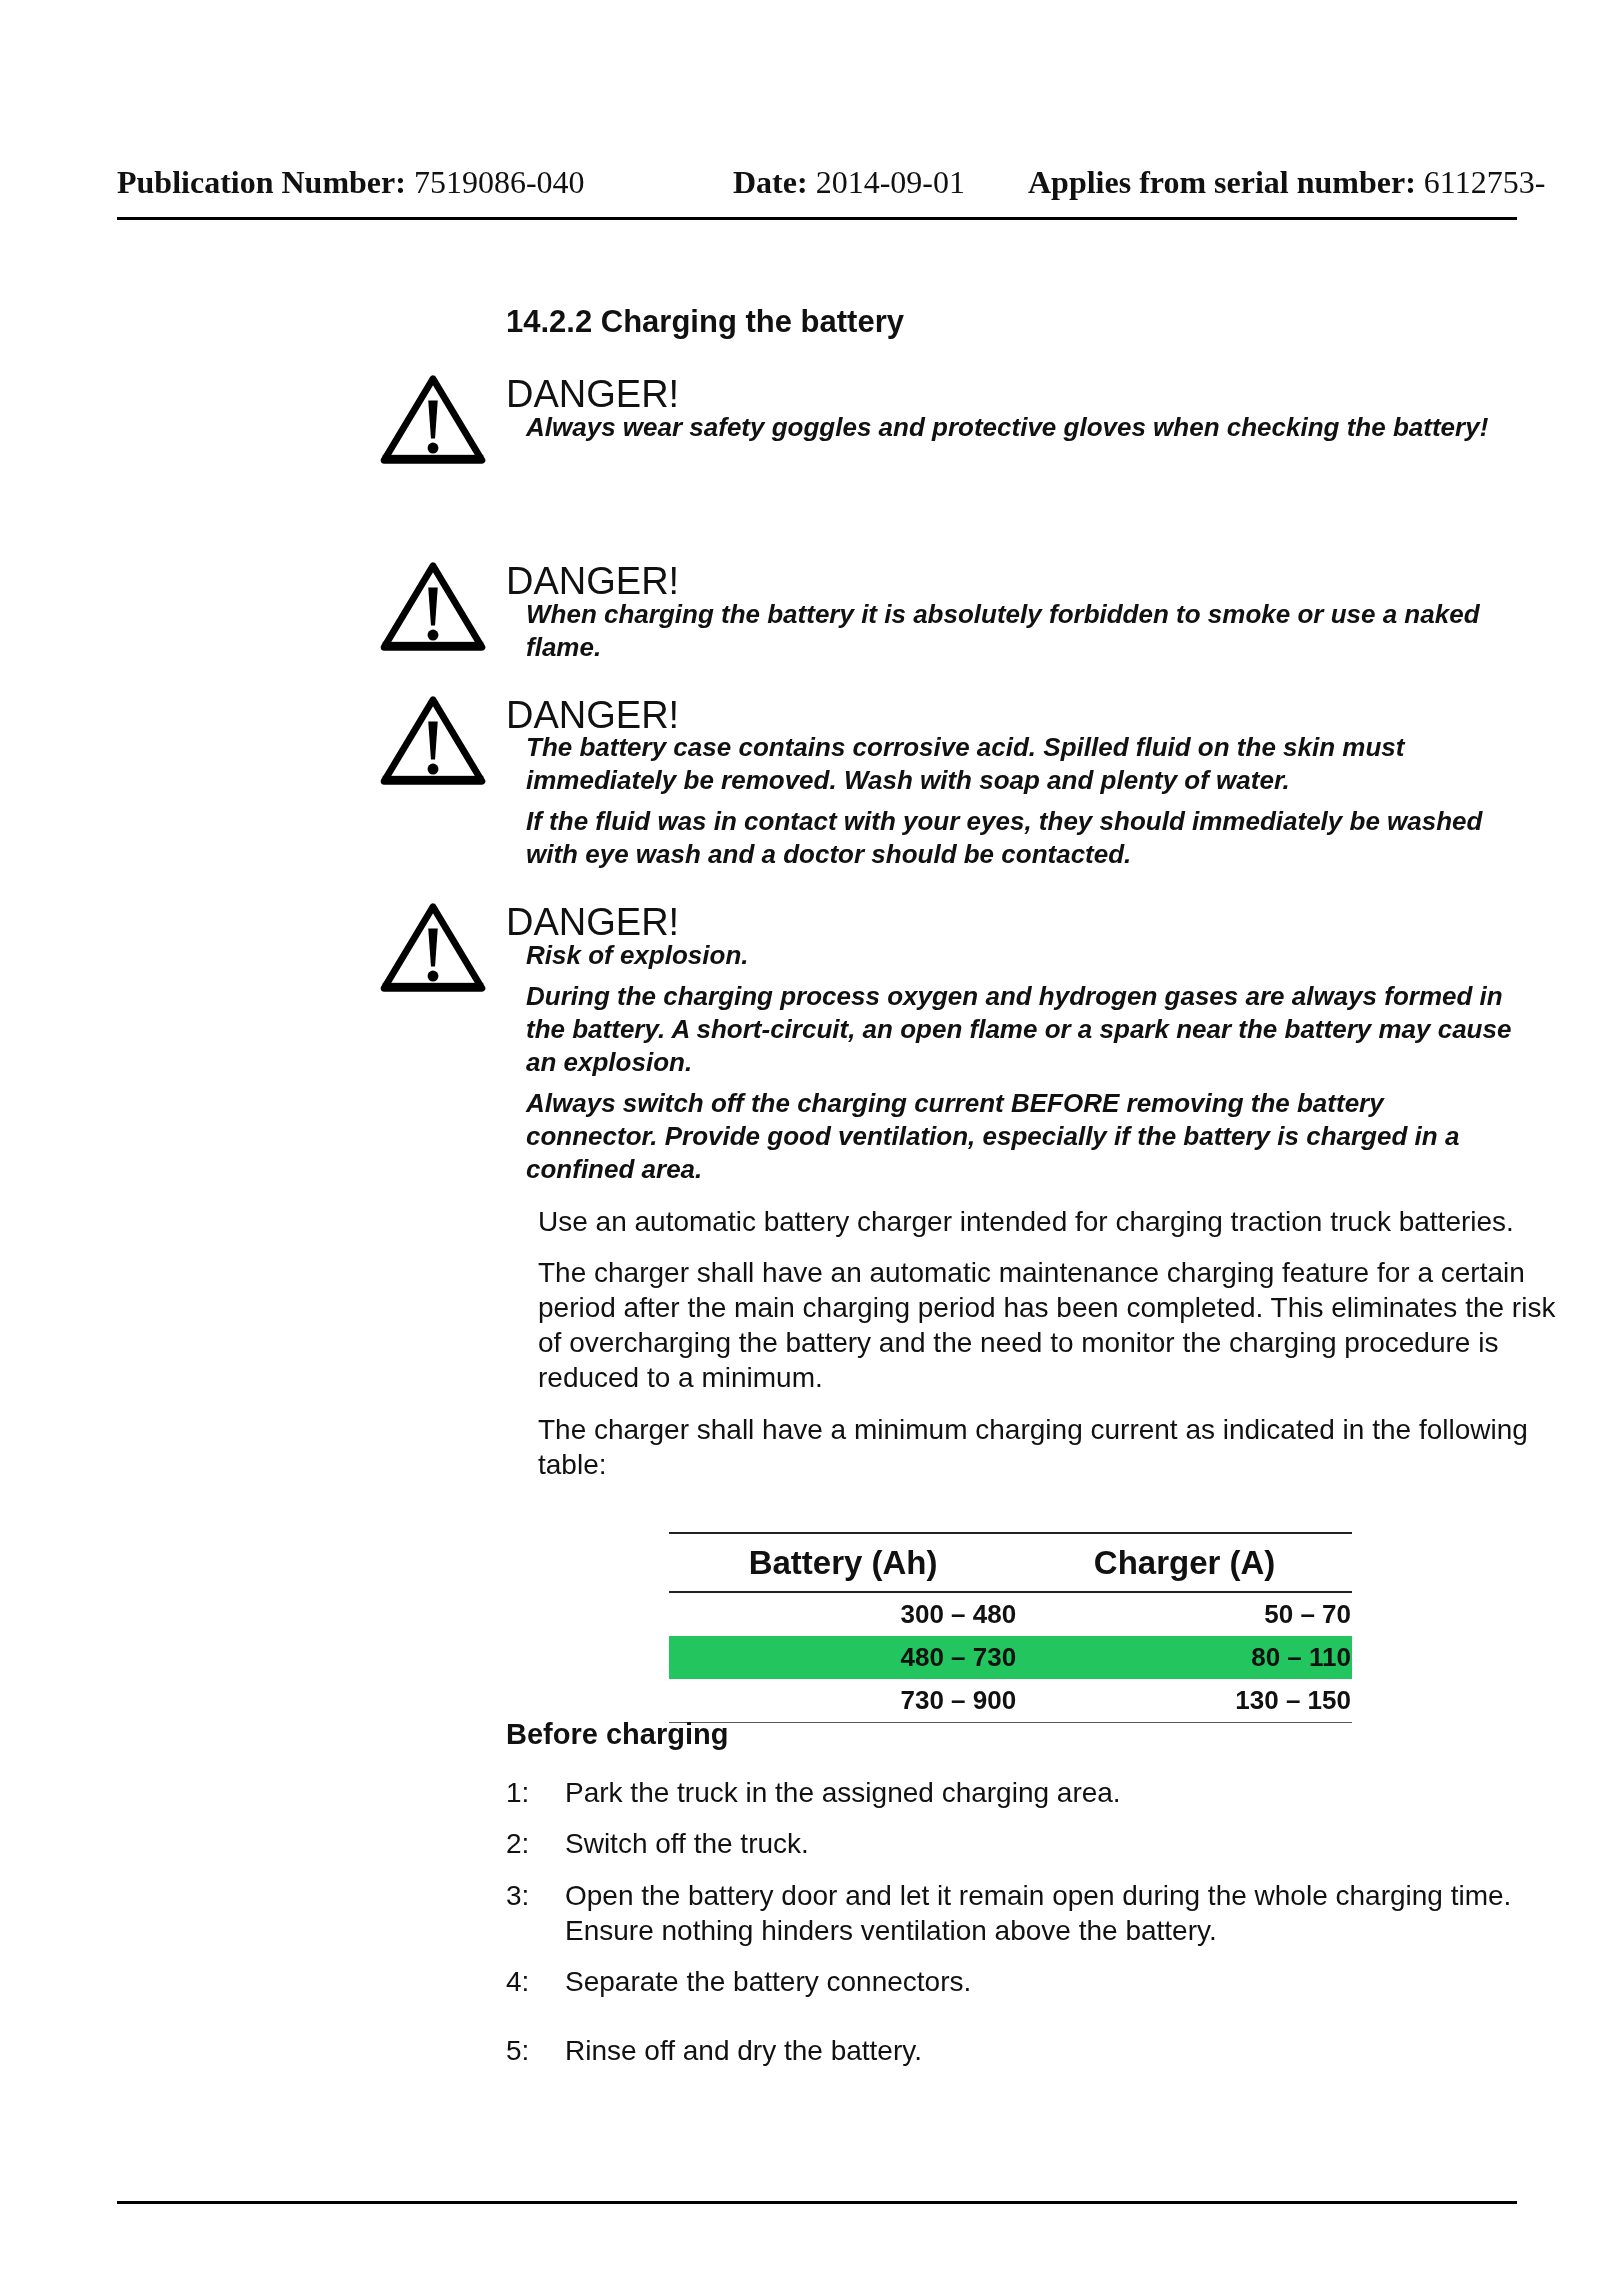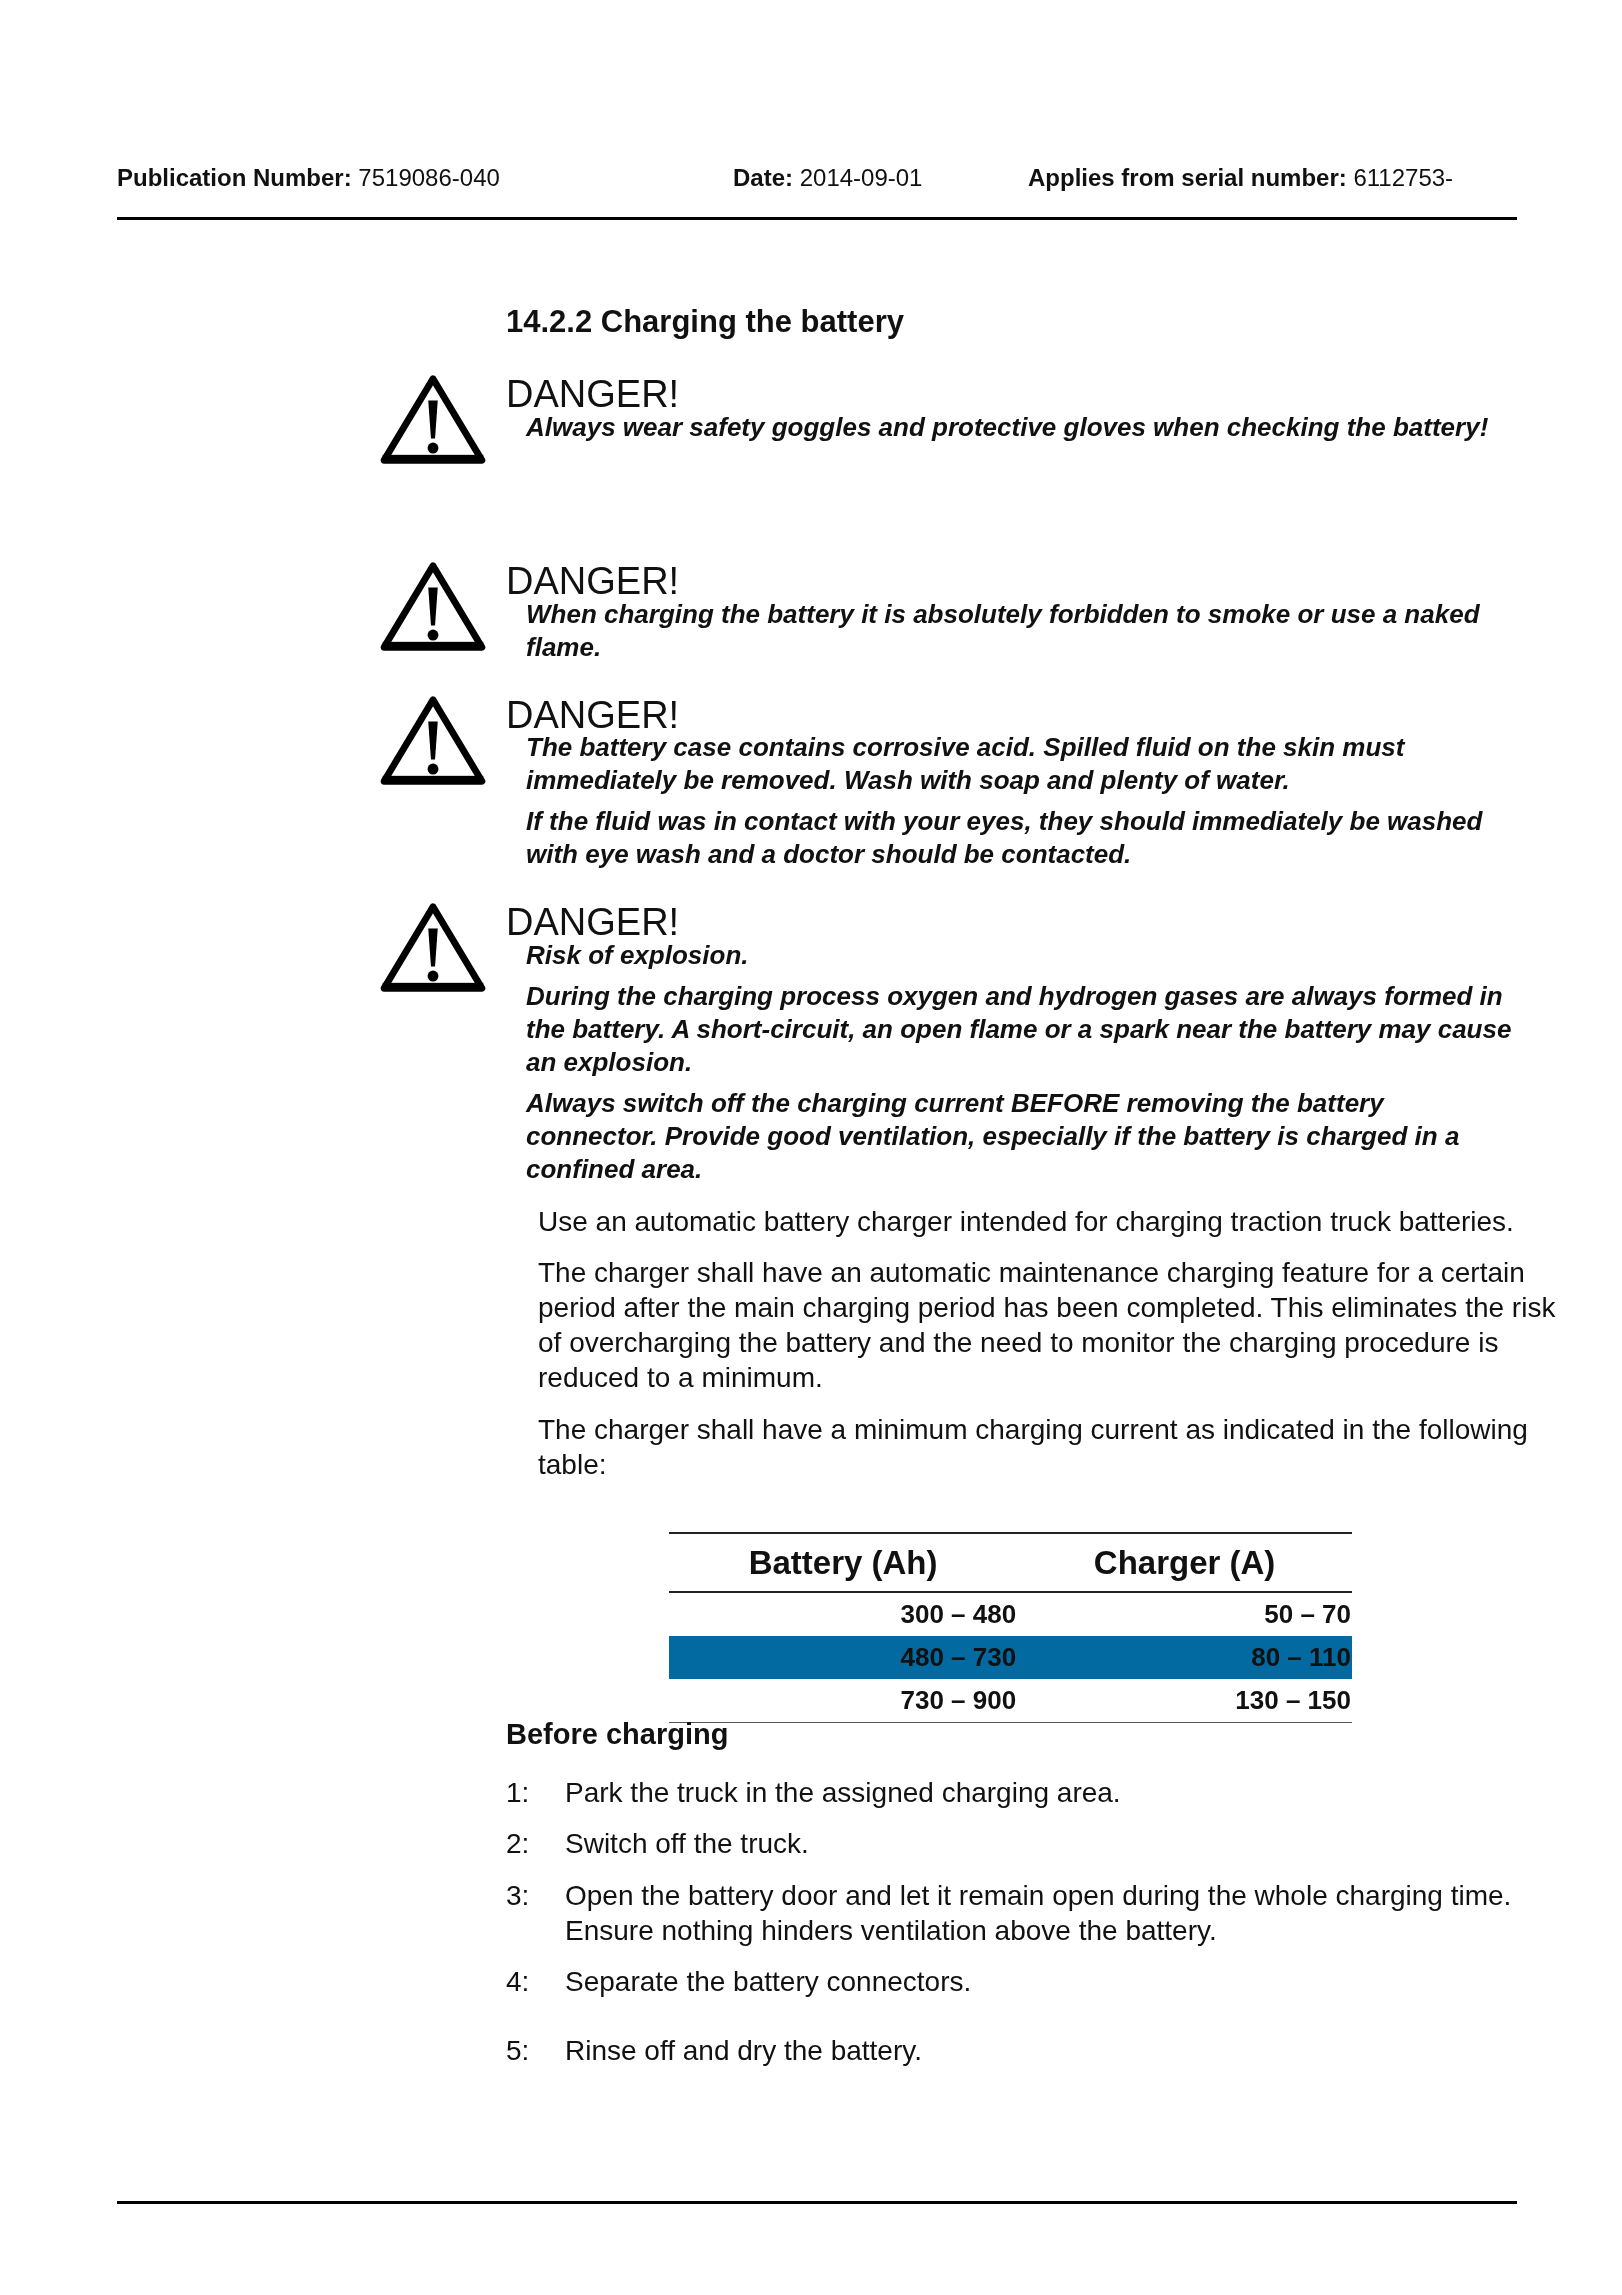--- a/index.html
+++ b/index.html
@@ -1,35 +1,35 @@
 <!DOCTYPE html>
 <html style="font-size:11px"><head>
 <meta charset="utf-8">
 <style>
   html, body { margin: 0; padding: 0; background: #ffffff; }
   body { width: 1622px; height: 2295px; position: relative; overflow: hidden;
          font-family: "Liberation Sans", sans-serif; color: #111; }
   .abs { position: absolute; }
-  .hdr { top: 164px; font-size: 24px; white-space: nowrap; }
+  .hdr { top: 164px; font-size: 32px; white-space: nowrap; font-family: Liberation Serif, serif; }
   .hdr b { font-weight: bold; }
   .rule { position: absolute; left: 117px; width: 1400px; height: 3.4px; background: #000; }
   .title { left: 506px; top: 304px; font-size: 31px; font-weight: bold; }
   .icon { position: absolute; left: 380px; width: 106px; height: 93px; }
   .danger-h { position: absolute; left: 506px; font-size: 38px; font-weight: normal; }
   .dtext { position: absolute; left: 526px; width: 995px; font-size: 26px; font-weight: bold;
            font-style: italic; line-height: 33px; }
   .dtext p { margin: 0 0 8.2px 0; }
   .body { position: absolute; left: 506px; width: 1022px; font-size: 28px; line-height: 35px; }
   .body p { margin: 0 0 16.4px 0; }
   table.spec { position: absolute; left: 669px; top: 1532px; width: 683px; border-collapse: collapse;
                font-size: 26px; }
   table.spec th { font-weight: bold; font-size: 33px; height: 55px; border-top: 2px solid #222;
                   border-bottom: 2px solid #222; text-align: center; }
   table.spec td { height: 41px; text-align: right; font-weight: bold; }
-  table.spec tr.shade td { background: #0369a1; }
+  table.spec tr.shade td { background: #22c55e; }
   table.spec tr.last td { border-bottom: 1.4px solid #555; }
   .sub { position: absolute; left: 506px; top: 1718px; font-size: 29px; font-weight: bold; }
   .steps { position: absolute; left: 506px; top: 1775px; width: 1022px; font-size: 28px; line-height: 35px; }
   .step { display: flex; margin-bottom: 16.4px; }
   .step .num { width: 59px; flex: none; }
   .step.gap { margin-top: 34px; }
 </style>
 </head>
 <body>
 

